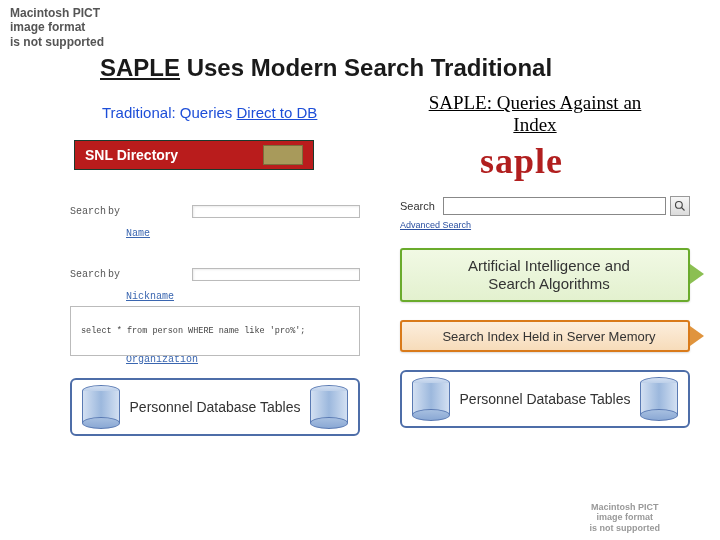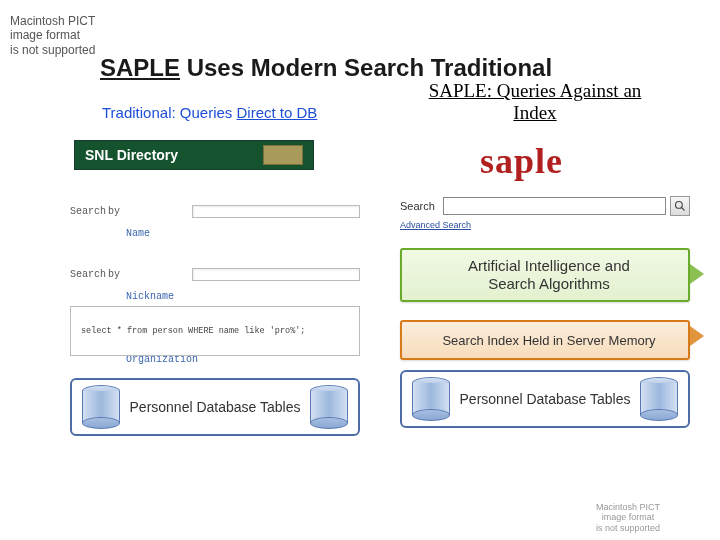--- a/index.html
+++ b/index.html
@@ -7,24 +7,23 @@
     width: 720px;
     height: 540px;
     background: #ffffff;
     font-family: Arial, Helvetica, sans-serif;
     position: relative;
     overflow: hidden;
   }
   .pict-error {
     font-family: Arial, sans-serif;
     font-size: 12px;
-    font-weight: normal;
+    font-weight: bold;
     color: #555;
     line-height: 1.2;
-    margin-top: 8px;
   }
   .pict-top { position: absolute; top: 6px; left: 10px; }
   .pict-bottom { position: absolute; bottom: 6px; right: 60px; color:#999; font-size:9px; text-align:center; }
 
   .main-title {
     position: absolute;
     top: 54px;
     left: 100px;
     font-size: 24px;
     font-weight: bold;
@@ -37,39 +36,39 @@
     top: 104px;
     left: 70px;
     font-size: 15px;
     color: #1d4ed8;
     margin-left: 32px;
   }
   .sub-left .em { text-decoration: underline; }
 
   .sub-right {
     position: absolute;
-    top: 80px;
+    top: 92px;
     left: 370px;
     width: 330px;
     text-align: center;
     font-family: "Times New Roman", serif;
     font-size: 19px;
     color: #000;
   }
   .sub-right .line1 { text-decoration: underline; }
   .sub-right .line2 { font-weight: normal; text-decoration: underline; }
 
   
   .snl-bar {
     position: absolute;
     top: 140px;
     left: 74px;
     width: 240px;
     height: 30px;
-    background: #14532d;
+    background: #b91c1c;
     color: #fff;
     display: flex;
     align-items: center;
     padding: 0 10px;
     font-size: 14px;
     font-weight: bold;
     border: 1px solid #1a3a2d;
   }
   .snl-bar .phone {
     margin-left: auto;
@@ -83,21 +82,21 @@
     top: 184px;
     left: 70px;
     width: 290px;
     font-family: "Courier New", monospace;
     font-size: 10px;
     color: #555;
   }
   .search-form .row { display: flex; align-items: center; margin-bottom: 8px; }
   .search-form .lbl { width: 38px; }
   .search-form .by { width: 18px; color:#555; }
-  .search-form .link { color: #3a66b0; width: 66px; margin-top: 44px; }
+  .search-form .link { color: #3a66b0; text-decoration: underline; width: 66px; margin-top: 44px; }
   .search-form .field {
     flex: 1; height: 13px; border: 1px solid #bbb; background: #fff; box-shadow: inset 1px 1px 2px rgba(0,0,0,0.08);
   }
 
   .sql-box {
     position: absolute;
     top: 306px;
     left: 70px;
     width: 290px;
     height: 50px;
@@ -181,21 +180,21 @@
     box-shadow: 0 1px 2px rgba(0,0,0,0.15);
     padding-left: 8px;
   }
   .stage-green {
     top: 248px; height: 54px;
     border: 2px solid #6aab2c;
     background: linear-gradient(#f1f9e4,#e3f1cf);
     font-size: 15px; line-height: 1.2;
   }
   .stage-orange {
-    top: 320px; height: 40px;
+    top: 320px; height: 32px;
     border: 2px solid #d97a1a;
     background: linear-gradient(#fceedd,#f7dcba);
     font-size: 13px;
   }
   .arrow-shadow {
     position:absolute;
     width:0; height:0;
     border-top: 10px solid transparent;
     border-bottom: 10px solid transparent;
   }

